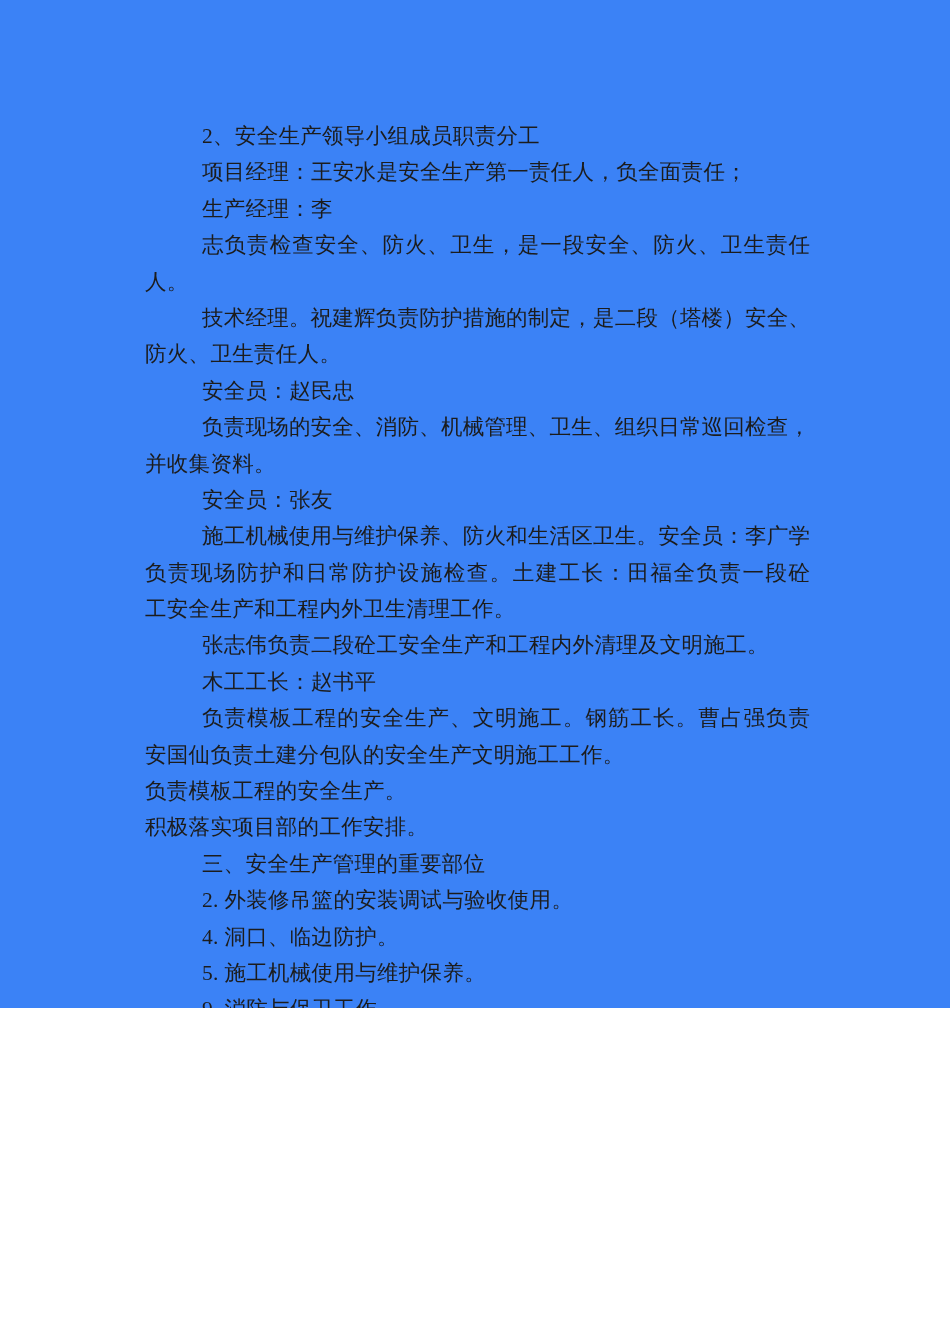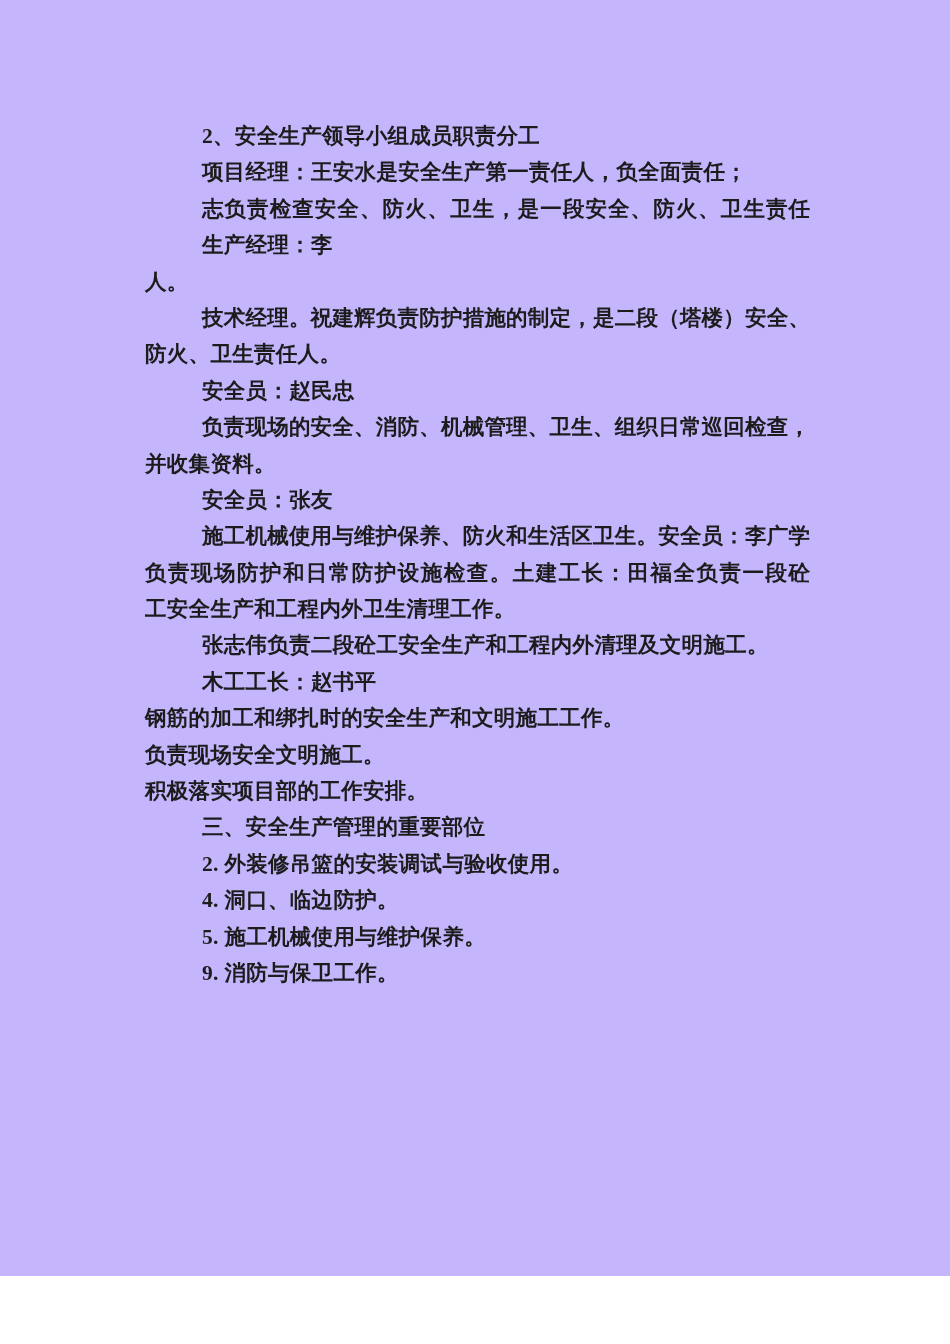--- a/index.html
+++ b/index.html
@@ -3,24 +3,23 @@
 <meta charset="utf-8">
 <style>
   * { margin: 0; padding: 0; box-sizing: border-box; }
   html, body {
     width: 950px; height: 1344px;
     background: #ffffff;
     font-family: "Liberation Serif", "DejaVu Serif", serif;
   }
   .page {
     position: relative;
-    width: 950px; height: 1276px;
-    background: #c4b5fd;
+    width: 950px; height: 1008px;
+    background: #3b82f6;
     overflow: hidden;
-    font-weight: bold;
   }
   .content {
     position: absolute;
     left: 145px; top: 118px;
     width: 665px;
     color: #1c1c1c;
     font-size: 21.5px;
   }
   .line {
     height: 36.4px;
@@ -47,36 +46,37 @@
     margin-top: 31px;
   }
 </style>
 </head>
 <body>
 
 <div class="page">
   <div class="content" id="doc-body">
       <div class="line indent">2、安全生产领导小组成员职责分工</div>
       <div class="line indent">项目经理：王安水是安全生产第一责任人，负全面责任；</div>
+      <div class="line indent">生产经理：李</div>
       <div class="line indent fill">志负责检查安全、防火、卫生，是一段安全、防火、卫生责任</div>
-      <div class="line indent">生产经理：李</div>
       <div class="line">人。</div>
       <div class="line indent fill">技术经理。祝建辉负责防护措施的制定，是二段（塔楼）安全、</div>
       <div class="line">防火、卫生责任人。</div>
       <div class="line indent">安全员：赵民忠</div>
       <div class="line indent fill">负责现场的安全、消防、机械管理、卫生、组织日常巡回检查，</div>
       <div class="line">并收集资料。</div>
       <div class="line indent">安全员：张友</div>
       <div class="line indent fill">施工机械使用与维护保养、防火和生活区卫生。安全员：李广学</div>
       <div class="line fill">负责现场防护和日常防护设施检查。土建工长：田福全负责一段砼</div>
       <div class="line">工安全生产和工程内外卫生清理工作。</div>
       <div class="line indent">张志伟负责二段砼工安全生产和工程内外清理及文明施工。</div>
       <div class="line indent">木工工长：赵书平</div>
-      <div class="line">钢筋的加工和绑扎时的安全生产和文明施工工作。</div>
-      <div class="line">负责现场安全文明施工。</div>
+      <div class="line indent fill">负责模板工程的安全生产、文明施工。钢筋工长。曹占强负责</div>
+      <div class="line">安国仙负责土建分包队的安全生产文明施工工作。</div>
+      <div class="line">负责模板工程的安全生产。</div>
       <div class="line">积极落实项目部的工作安排。</div>
       <div class="line indent">三、安全生产管理的重要部位</div>
       <div class="line indent">2. 外装修吊篮的安装调试与验收使用。</div>
       <div class="line indent">4. 洞口、临边防护。</div>
       <div class="line indent">5. 施工机械使用与维护保养。</div>
       <div class="line indent">9. 消防与保卫工作。</div>
     </div>
   <div class="footer">第 2 页 共 5 页</div>
 </div>
 

